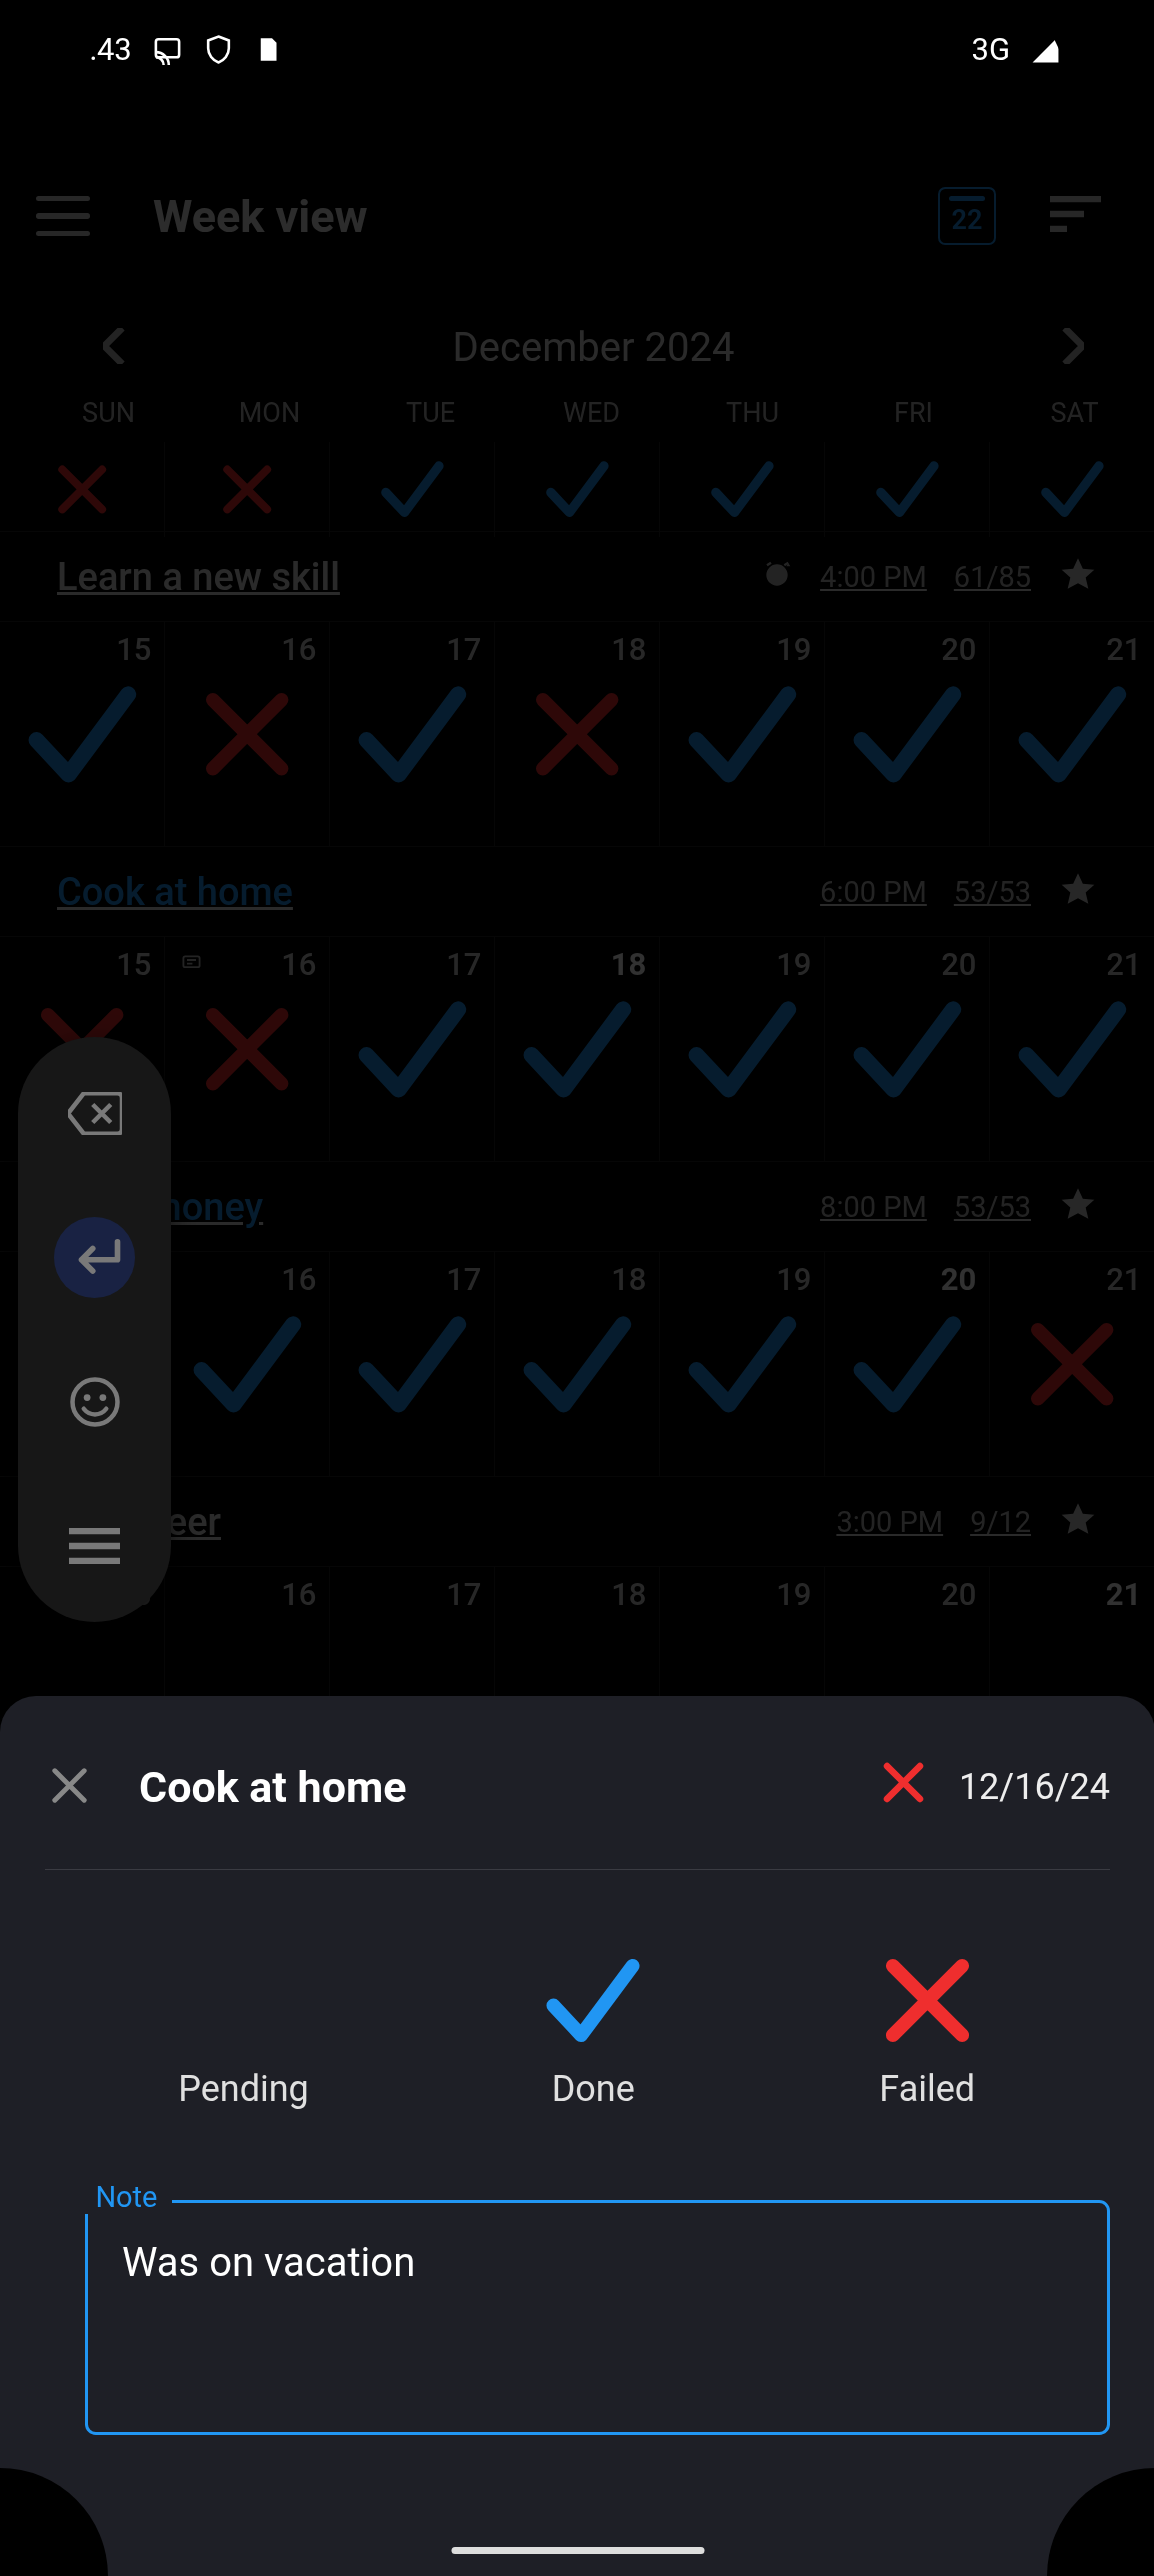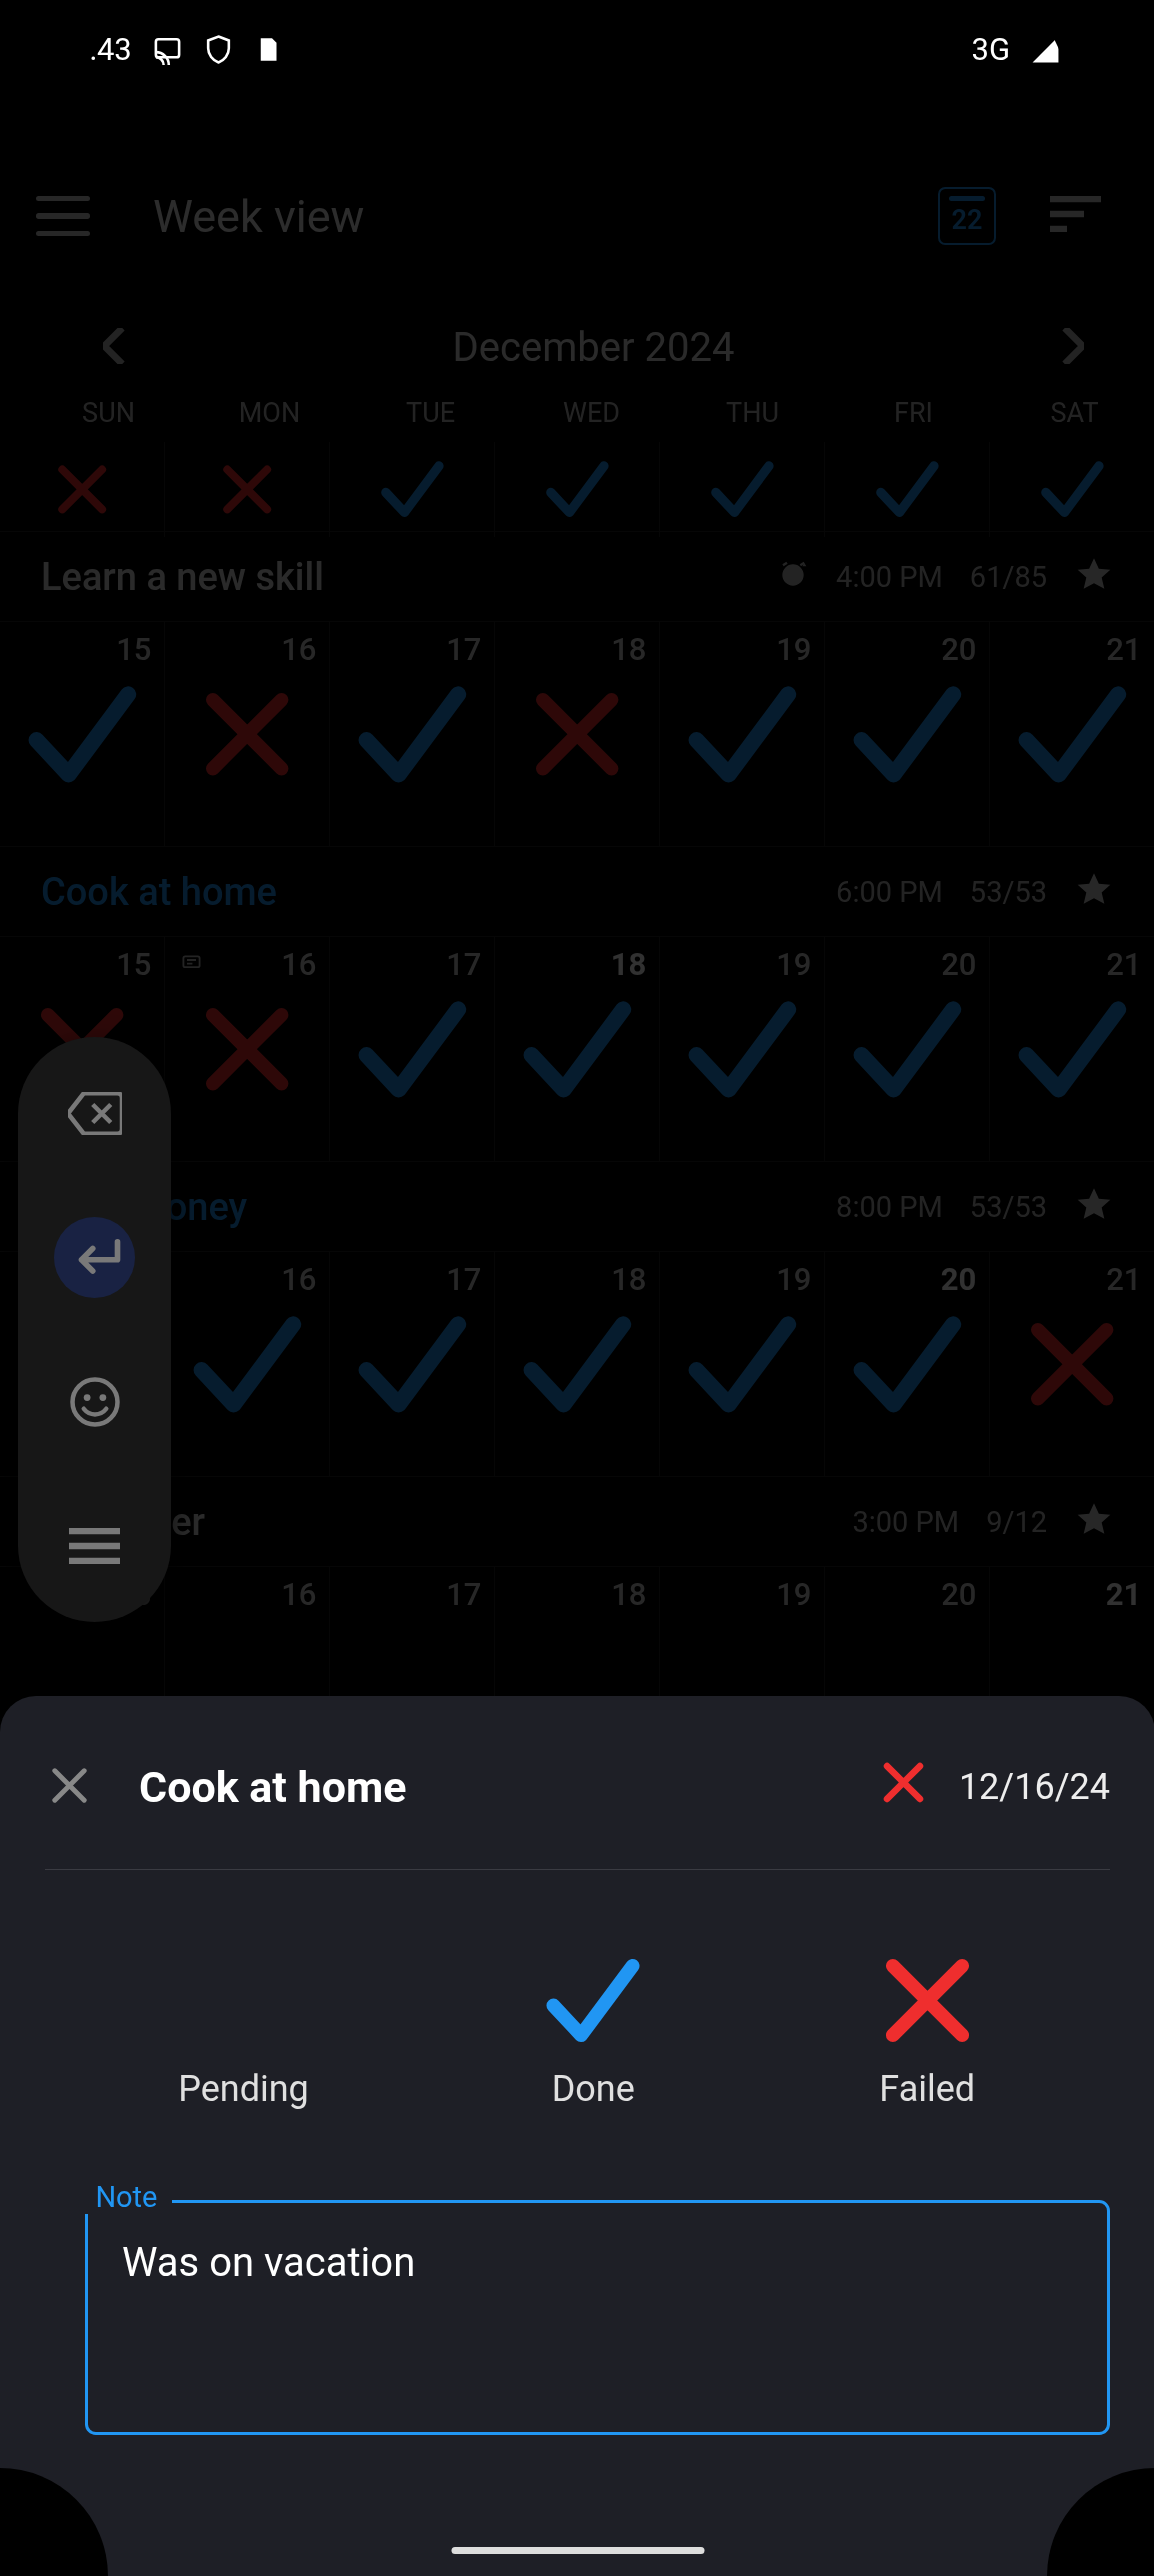--- a/index.html
+++ b/index.html
@@ -21,41 +21,41 @@
   
   .statusbar { position: absolute; top: 0; left: 0; right: 0; height: 99px; display: flex; align-items: center; justify-content: space-between; padding: 0 54px 0 72px; font-size: 31px; color: #fff; z-index: 40; }
   .statusbar .left, .statusbar .right { display: flex; align-items: center; gap: 20px; }
   .sb-ico { display: inline-flex; }
 
   
   .app-bg { position: absolute; inset: 0; filter: brightness(0.35); }
   .app-header { position: absolute; top: 153px; left: 0; right: 0; height: 126px; display: flex; align-items: center; padding: 0 36px; }
   .hamburger { width: 54px; height: 40px; display: flex; flex-direction: column; justify-content: space-between; }
   .hamburger span { height: 5.4px; background: #ccc; border-radius: 2.7px; }
-  .app-title { margin-left: 63px; font-size: 45px; font-weight: 400; color: #e8e8e8; }
+  .app-title { margin-left: 63px; font-size: 45px; font-weight: 700; color: #e8e8e8; }
   .cal-badge { margin-left: auto; width: 58px; height: 58px; border: 2.7px solid #2196f3; border-radius: 7.2px; display: flex; flex-direction: column; align-items: center; justify-content: center; color: #2196f3; font-size: 27px; font-weight: 600; }
   .cal-badge .bar { width: 36px; height: 5.4px; background: #2196f3; border-radius: 2.7px; margin-bottom: 3.6px; }
   .sort-ico { margin-left: 54px; margin-right: 18px; }
 
   .month-row { position: absolute; top: 307px; left: 0; right: 0; height: 81px; display: flex; align-items: center; justify-content: center; gap: 325px; color: #e0e0e0; padding-left: 32px; }
   .month-row .chev { color: #bbb; }
   .month-label { font-size: 40px; }
 
   .dow-row { position: absolute; top: 397px; left: 0; right: 0; display: grid; grid-template-columns: repeat(7, 1fr); font-size: 27px; text-align: center; color: #bbb; padding-left: 28px; }
 
   .tracks { position: absolute; top: 442px; left: 0; right: 0; }
   .strip { height: 90px; display: grid; grid-template-columns: repeat(7, 1fr); border-bottom: 0.9px solid #222; }
   .strip.tall { height: 225px; }
   .cell { position: relative; border-right: 0.9px solid #222; display: flex; align-items: center; justify-content: center; }
   .cell .num { position: absolute; top: 9px; right: 12.6px; font-size: 31px; font-weight: 500; color: #cfcfcf; }
   .cell .num.bold { font-weight: 700; color: #fff; }
   .note-ico { position: absolute; top: 14.4px; left: 12.6px; }
   .mark-check { width: 70%; height: 70%; }
   .mark-x { width: 60%; height: 60%; }
-  .habit-head { height: 90px; display: flex; align-items: center; padding: 0 41px; gap: 27px; border-bottom: 0.9px solid #222; }
+  .habit-head { height: 90px; display: flex; align-items: center; padding: 0 57px; gap: 27px; border-bottom: 0.9px solid #222; text-decoration: underline; }
   .habit-name { font-size: 38px; font-weight: 500; }
   .habit-name.accent { color: #2196f3; }
   .habit-head .spacer { flex: 1; }
   .habit-time, .habit-count { font-size: 29px; color: #bbb; }
   .star { color: #ccc; }
 
   
   .ime { position: absolute; left: 18px; top: 1037px; width: 153px; background: #2a2a2a; border-radius: 81px; display: flex; flex-direction: column; align-items: center; padding: 36px 0; gap: 63px; z-index: 30; box-shadow: 0 7.2px 27px rgba(0,0,0,.6); }
   .ime .btn { width: 81px; height: 81px; border-radius: 50%; display: flex; align-items: center; justify-content: center; }
   .ime .btn.active { background: #2e3f7a; }

